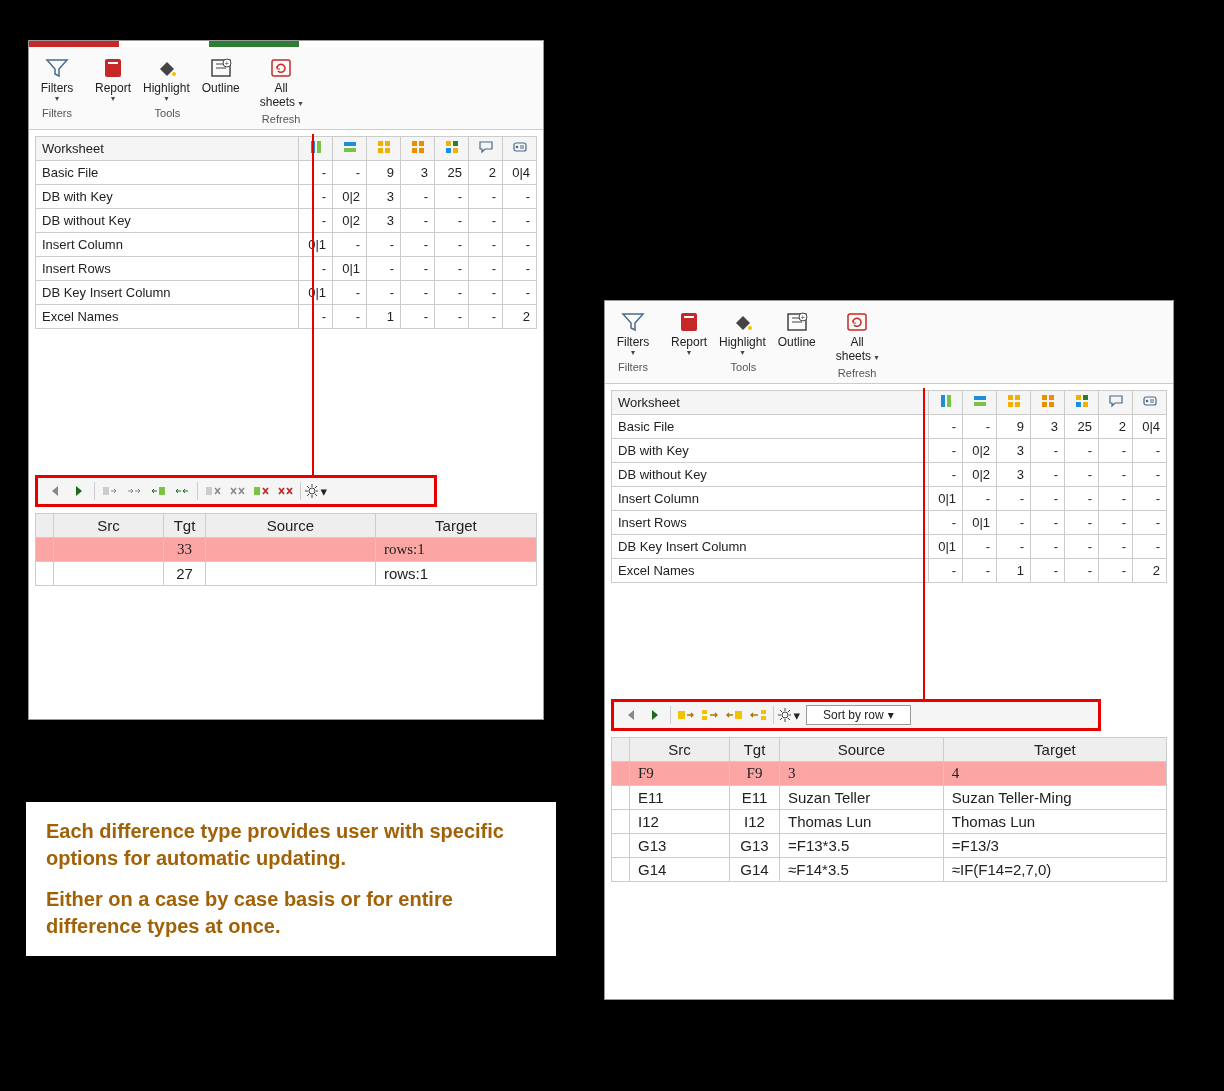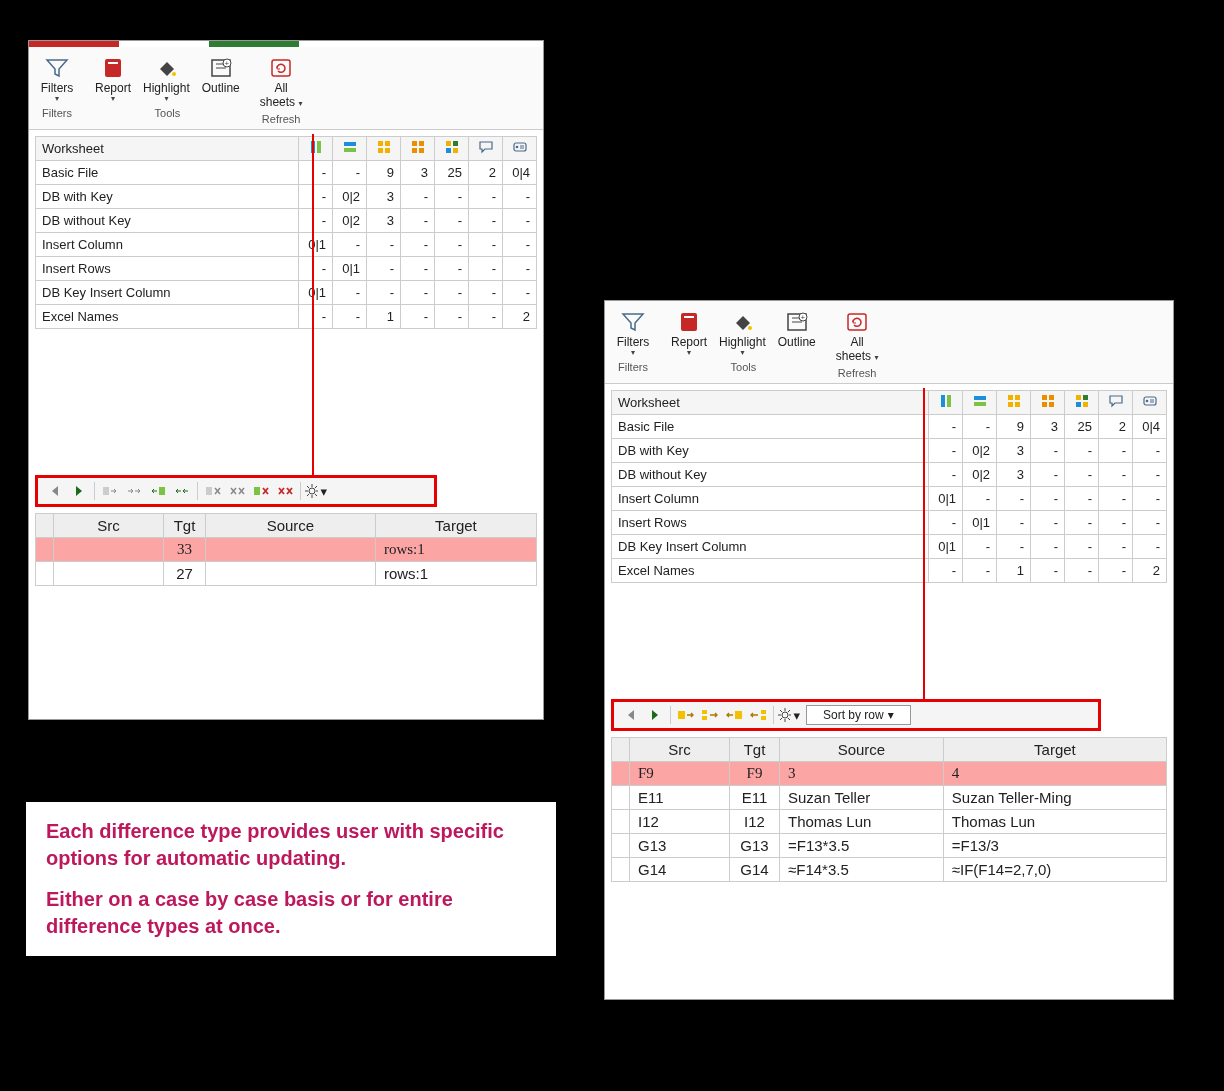--- a/index.html
+++ b/index.html
@@ -117,21 +117,21 @@
   }
 
   .note-box {
     position:absolute;
     left: 26px; top: 802px;
     width: 530px;
     background:#fff;
     padding: 16px 20px;
     font-size: 20px;
     font-weight: bold;
-    color: #be185d;
+    color: #a16207;
     line-height: 1.35;
   }
 
 </style>
 </head>
 <body>
 
 <div class="panel panel-left">
   <div class="tab-strip">
     <div class="tab-red"></div>

